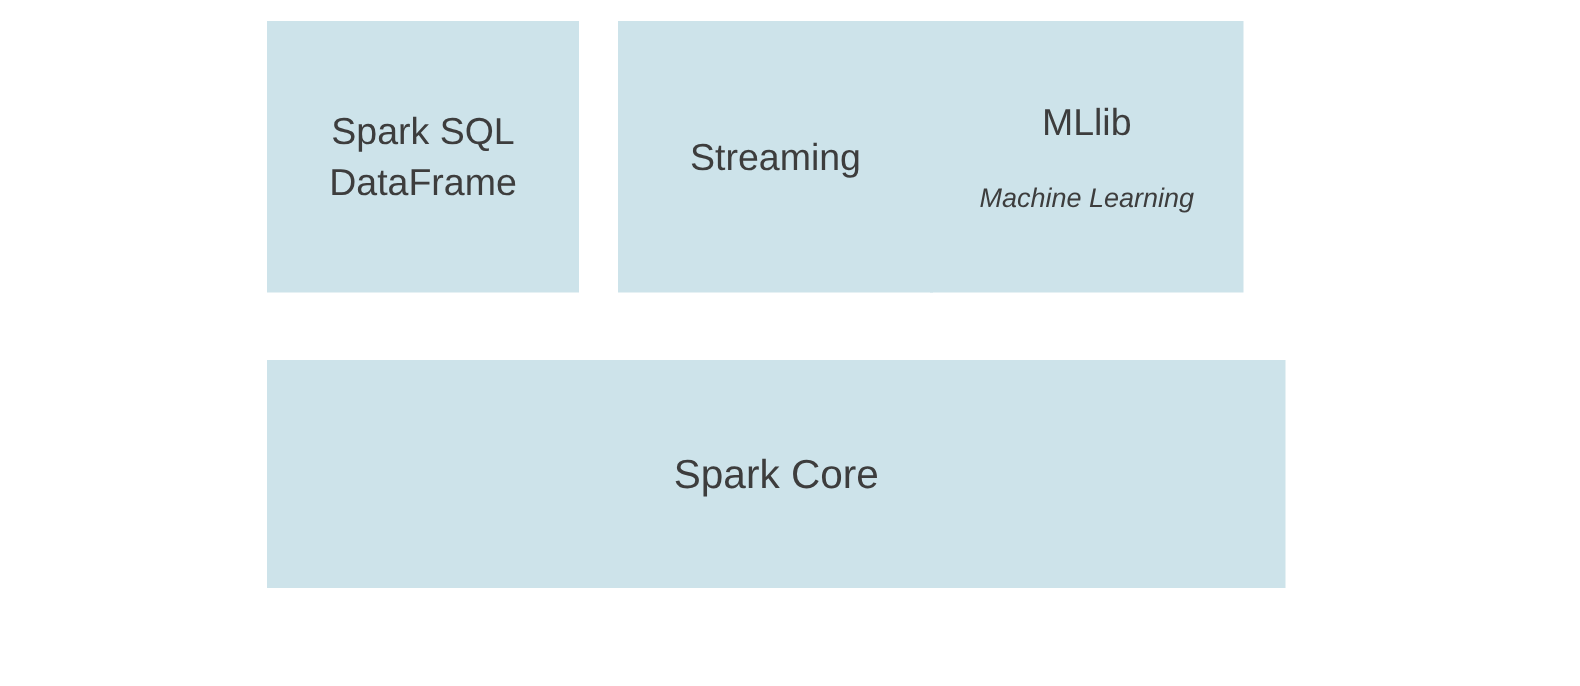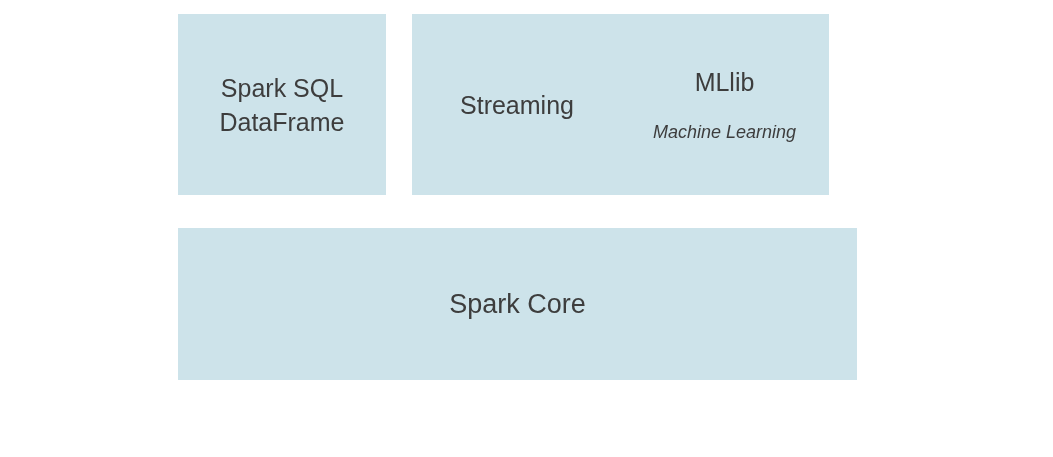--- a/index.html
+++ b/index.html
@@ -39,21 +39,21 @@
     margin-top: 20px;
   }
   .box .subtitle:empty { display: none; }
 
   
   #box-0 { left: 178px; top: 14px; width: 208px; height: 181px; }
   #box-1 { left: 412px; top: 14px; width: 210px; height: 181px; }
   #box-2 { left: 620px; top: 14px; width: 209px; height: 181px; }
 
   
-  #box-core { left: 178px; top: 228px; width: 679px; height: 152px; }
+  #box-core { left: 178px; top: 240px; width: 679px; height: 152px; }
   #box-core .title { font-size: 27px; line-height: 34px; }
 </style>
 </head>
 <body>
 
 <div class="canvas">
 
   <div class="box" id="box-1">
     <div class="title">Streaming</div>
 

